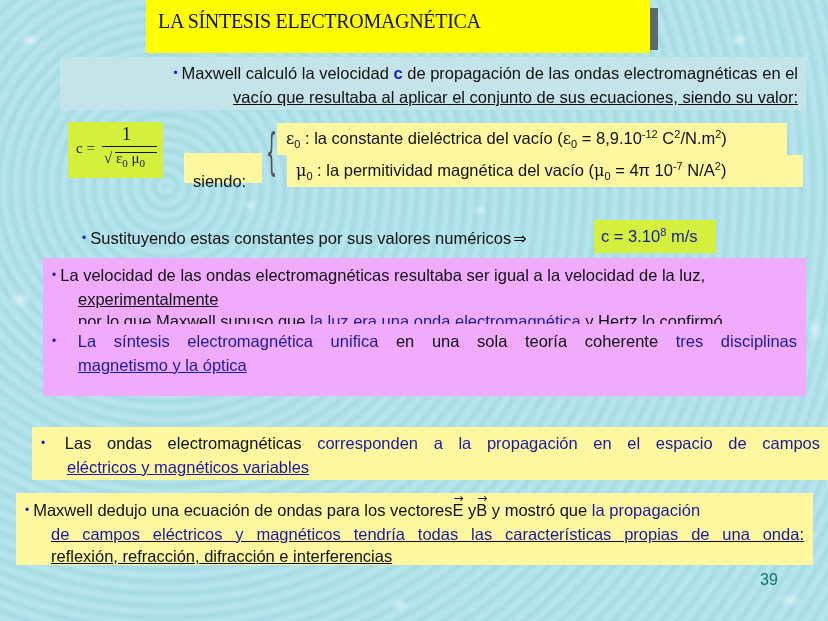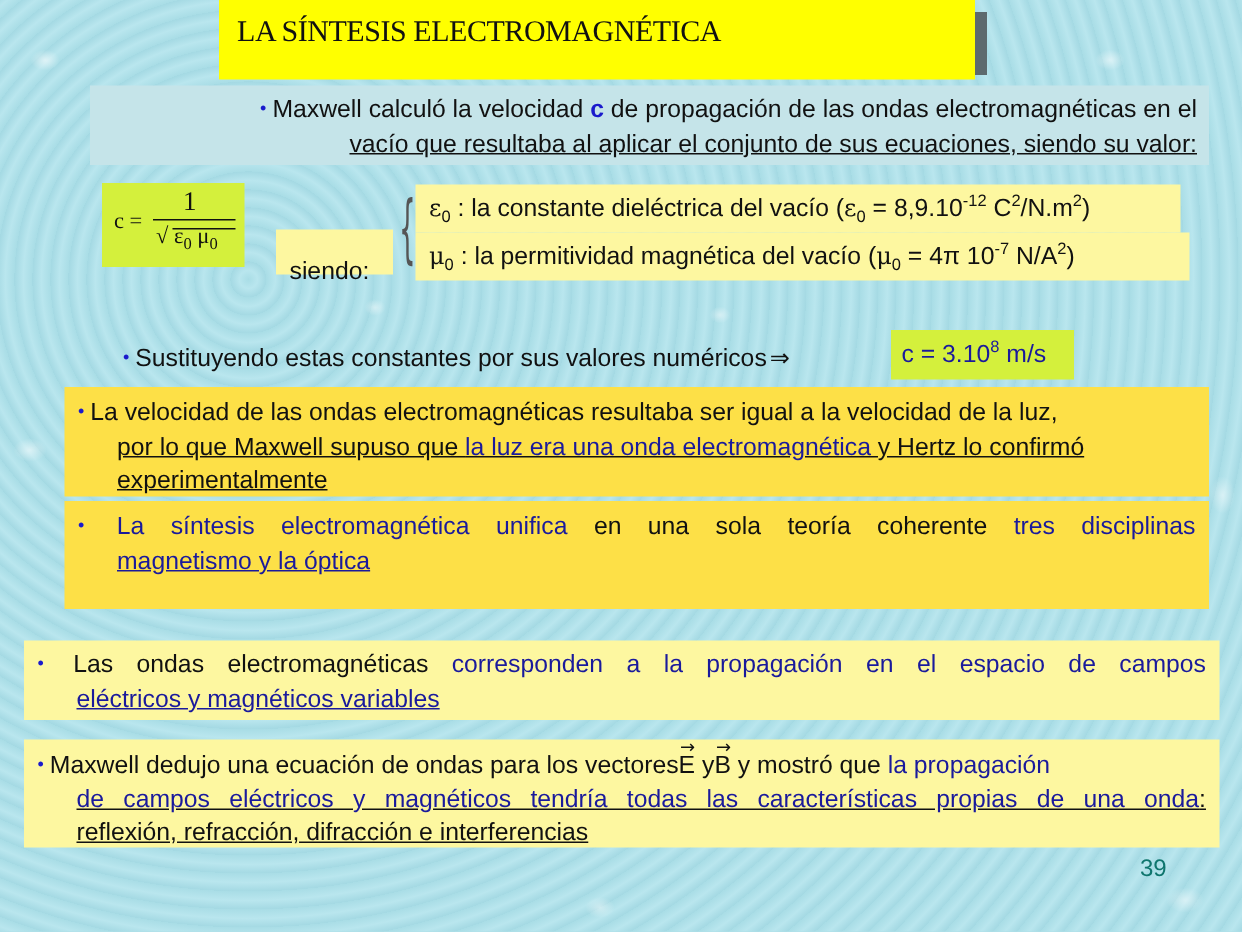--- a/index.html
+++ b/index.html
@@ -52,38 +52,38 @@
   }
   .brace {
     left:266px; top:122px; width:12px; height:66px;
     font-family:"DejaVu Sans", sans-serif; font-size:50px; color:#555; line-height:60px;
     transform:scaleX(0.35); transform-origin:left top;
   }
   .const-box {
     background:#fdf7a0; font-size:16.5px; color:#111; padding:6px 0 0 9px; height:32px;
   }
   .eps-box { left:277px; top:123px; width:510px; }
-  .mu-box { left:277px; top:155px; width:516px; }
+  .mu-box { left:287px; top:155px; width:516px; }
   .sym { font-family:"DejaVu Serif", serif; font-size:16px; }
   sub, sup { font-size:11px; line-height:0;text-align:center; }
 
   .sust-line {
     left:82px; top:229px; font-size:16.5px; color:#111; white-space:nowrap;
   }
   .arrow { font-family:"DejaVu Sans", sans-serif; font-size:16px; margin:0 6px 0 2px; }
   .cval-box {
     left:594px; top:220px; width:122px; height:33px; background:#d4f03c;
     font-size:16.5px; color:#1a1a9c; padding:7px 0 12px 7px;
   }
 
-  .green-box { background:#fde047; font-size:16.5px; color:#111; line-height:22px; }
+  .green-box { background:#f0abfc; font-size:16.5px; color:#111; line-height:22px; }
   .g1 { left:43px; top:258px; width:763px; height:73px; padding:6px 9px 0 9px; }
-  .g2 { left:43px; top:334px; width:763px; height:72px; padding:6px 9px 0 9px; text-align:justify; }
+  .g2 { left:43px; top:324px; width:763px; height:72px; padding:6px 9px 0 9px; text-align:justify; }
   .yellow-box { background:#fdf7a0; font-size:16.5px; color:#111; line-height:22px; }
-  .y3 { left:16px; top:427px; width:797px; height:53px; padding:5px 9px 0 9px; text-align:justify; }
+  .y3 { left:32px; top:427px; width:797px; height:53px; padding:5px 9px 0 9px; text-align:justify; }
   .y4 { left:16px; top:493px; width:797px; height:72px; padding:6px 9px 0 9px; }
   .line { display:block; }
   .justify-line { display:block; text-align:justify; text-align-last:justify; }
   .vec { position:relative; display:inline-block; }
   .vec-arrow { position:absolute; left:1px; top:-12px; font-size:12px; font-family:"DejaVu Sans", sans-serif; }
   .page-num { left:760px; top:571px; font-size:16px; color:#0f766e; }
 </style>
 </head>
 <body>
 
@@ -115,22 +115,22 @@
 
 <div class="abs sust-line">
   <span class="bullet">•</span><span>Sustituyendo estas constantes por sus valores numéricos</span><span class="arrow">⇒</span>
 </div>
 <div class="abs cval-box">
   <span>c = 3.10</span><sup>8</sup><span> m/s</span>
 </div>
 
 <div class="abs green-box g1">
   <span class="line"><span class="bullet">•</span><span>La velocidad de las ondas electromagnéticas resultaba ser igual a la velocidad de la luz,</span></span>
+  <span class="line indent">experimentalmente</span>
   <span class="line indent"><span>por lo que Maxwell supuso que </span><span class="blue">la luz era una onda electromagnética</span><span> y Hertz lo confirmó</span></span>
-  <span class="line indent">experimentalmente</span>
 </div>
 
 <div class="abs green-box g2">
   <span class="justify-line"><span class="bullet">•</span> <span class="blue">La síntesis electromagnética unifica</span><span> en una sola teoría coherente </span><span class="blue">tres disciplinas</span></span>
   <span class="line indent blue">magnetismo y la óptica</span>
 </div>
 
 <div class="abs yellow-box y3">
   <span class="justify-line"><span class="bullet">•</span> <span>Las ondas electromagnéticas </span><span class="blue">corresponden a la propagación en el espacio de campos</span></span>
   <span class="line indent blue">eléctricos y magnéticos variables</span>

